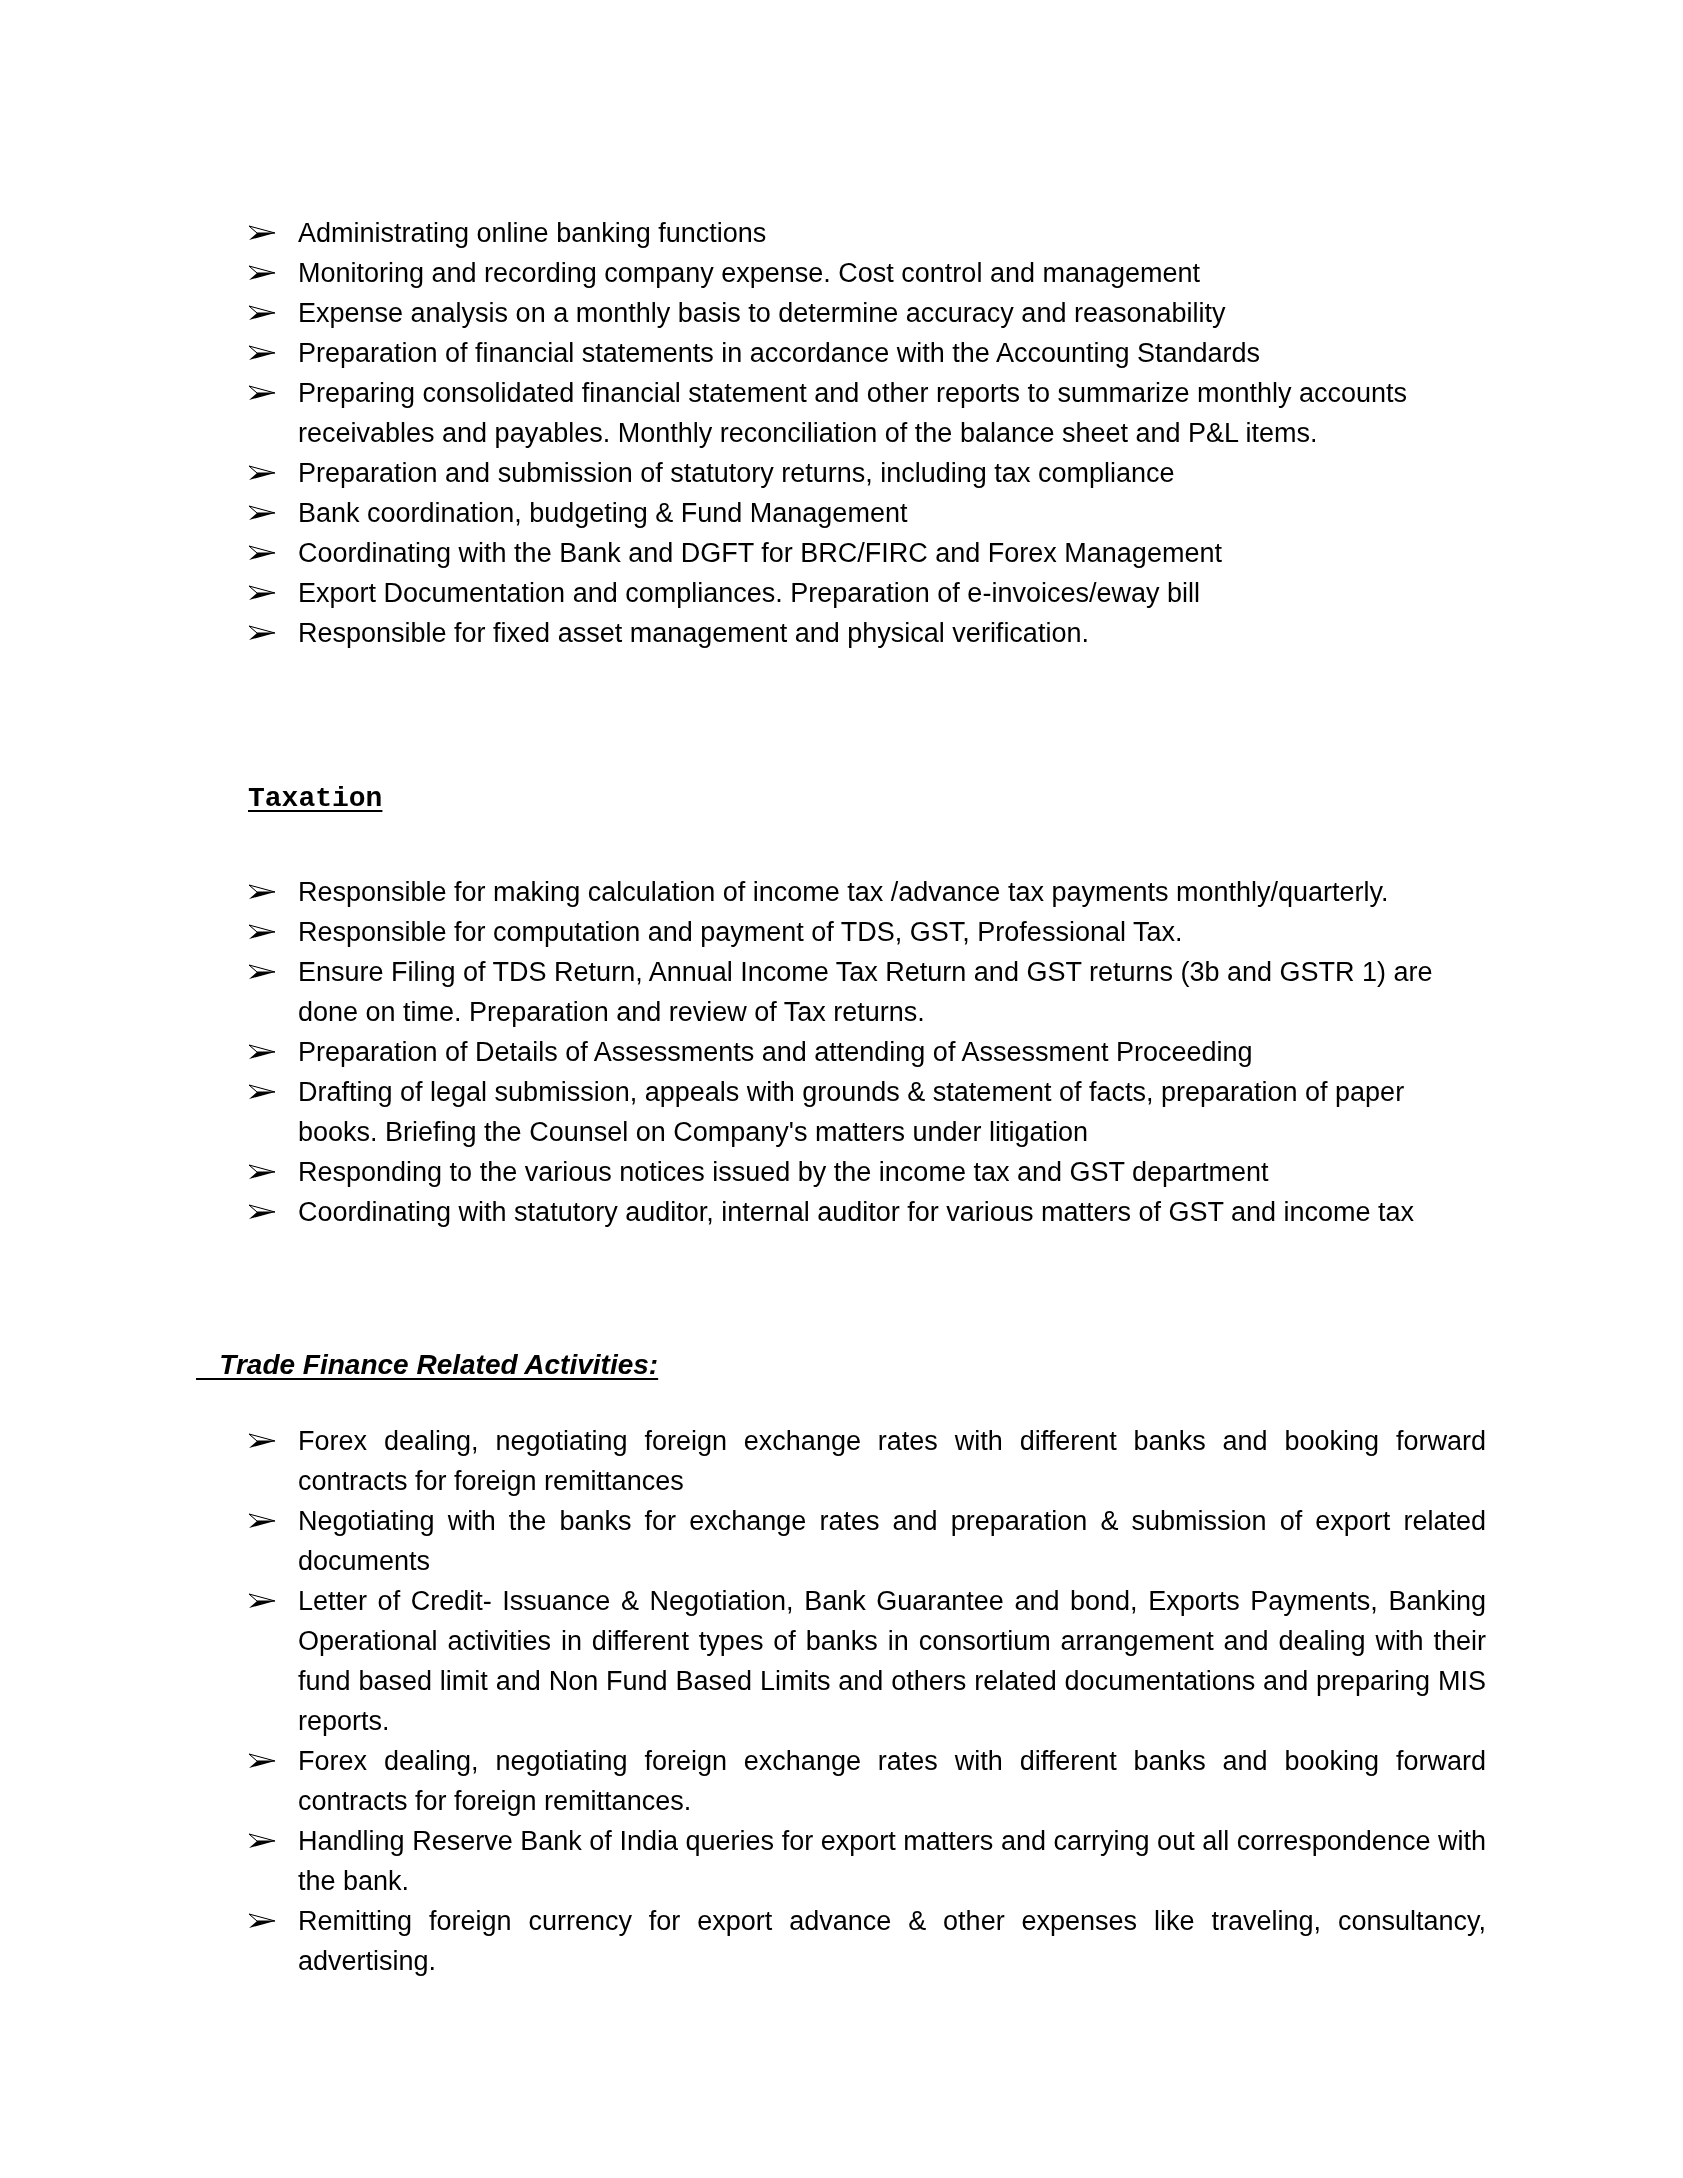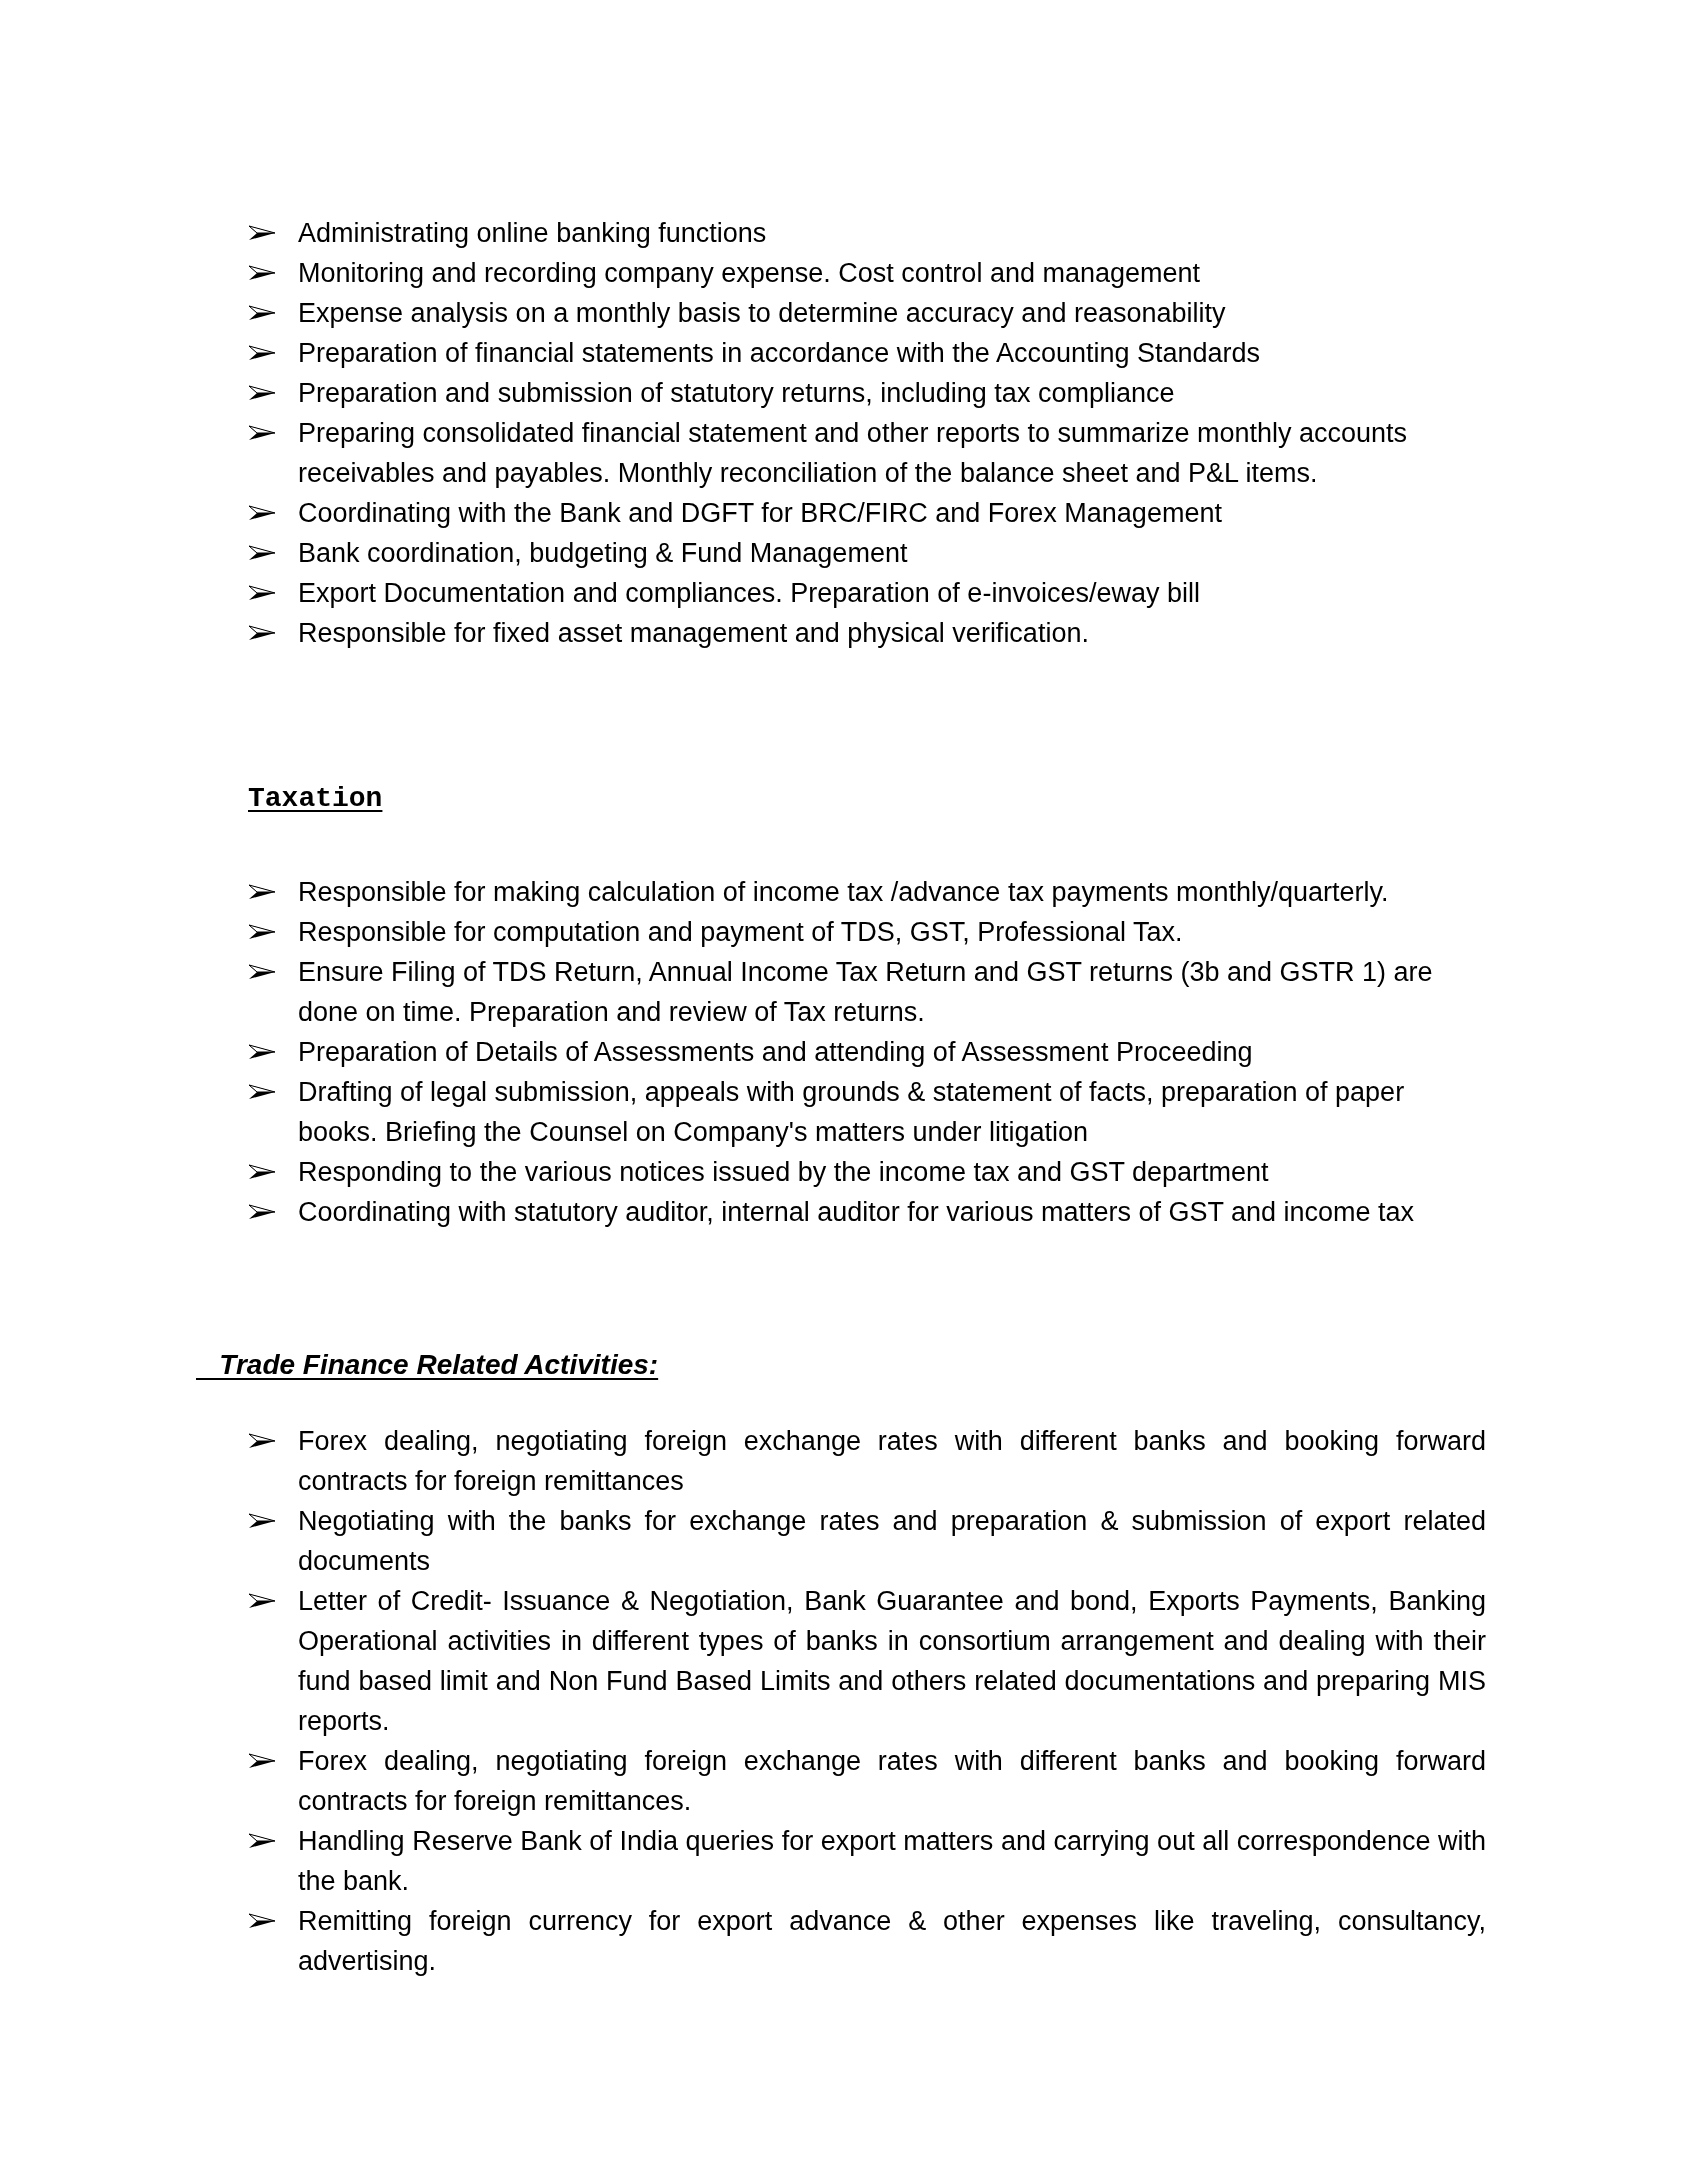--- a/index.html
+++ b/index.html
@@ -46,39 +46,39 @@
           <svg viewBox="0 0 28 18">
             <path d="M1 2 L27 9 L1 16 L9 9 Z" fill="#000"></path>
             <path d="M1 2 L27 9 L9 9 Z" fill="#fff" stroke="#000" stroke-width="1"></path>
           </svg>
         </span><span>Preparation of financial statements in accordance with the Accounting Standards</span></li>
     <li class="item"><span class="bullet">
           <svg viewBox="0 0 28 18">
             <path d="M1 2 L27 9 L1 16 L9 9 Z" fill="#000"></path>
             <path d="M1 2 L27 9 L9 9 Z" fill="#fff" stroke="#000" stroke-width="1"></path>
           </svg>
+        </span><span>Preparing consolidated financial statement and other reports to summarize monthly accounts receivables and payables. Monthly reconciliation of the balance sheet and P&amp;L items.</span></li>
+    <li class="item"><span class="bullet">
+          <svg viewBox="0 0 28 18">
+            <path d="M1 2 L27 9 L1 16 L9 9 Z" fill="#000"></path>
+            <path d="M1 2 L27 9 L9 9 Z" fill="#fff" stroke="#000" stroke-width="1"></path>
+          </svg>
         </span><span>Preparation and submission of statutory returns, including tax compliance</span></li>
     <li class="item"><span class="bullet">
           <svg viewBox="0 0 28 18">
             <path d="M1 2 L27 9 L1 16 L9 9 Z" fill="#000"></path>
             <path d="M1 2 L27 9 L9 9 Z" fill="#fff" stroke="#000" stroke-width="1"></path>
           </svg>
-        </span><span>Preparing consolidated financial statement and other reports to summarize monthly accounts receivables and payables. Monthly reconciliation of the balance sheet and P&amp;L items.</span></li>
+        </span><span>Bank coordination, budgeting &amp; Fund Management</span></li>
     <li class="item"><span class="bullet">
           <svg viewBox="0 0 28 18">
             <path d="M1 2 L27 9 L1 16 L9 9 Z" fill="#000"></path>
             <path d="M1 2 L27 9 L9 9 Z" fill="#fff" stroke="#000" stroke-width="1"></path>
           </svg>
         </span><span>Coordinating with the Bank and DGFT for BRC/FIRC and Forex Management</span></li>
-    <li class="item"><span class="bullet">
-          <svg viewBox="0 0 28 18">
-            <path d="M1 2 L27 9 L1 16 L9 9 Z" fill="#000"></path>
-            <path d="M1 2 L27 9 L9 9 Z" fill="#fff" stroke="#000" stroke-width="1"></path>
-          </svg>
-        </span><span>Bank coordination, budgeting &amp; Fund Management</span></li>
     <li class="item"><span class="bullet">
           <svg viewBox="0 0 28 18">
             <path d="M1 2 L27 9 L1 16 L9 9 Z" fill="#000"></path>
             <path d="M1 2 L27 9 L9 9 Z" fill="#fff" stroke="#000" stroke-width="1"></path>
           </svg>
         </span><span>Export Documentation and compliances. Preparation of e-invoices/eway bill</span></li>
     <li class="item"><span class="bullet">
           <svg viewBox="0 0 28 18">
             <path d="M1 2 L27 9 L1 16 L9 9 Z" fill="#000"></path>
             <path d="M1 2 L27 9 L9 9 Z" fill="#fff" stroke="#000" stroke-width="1"></path>

